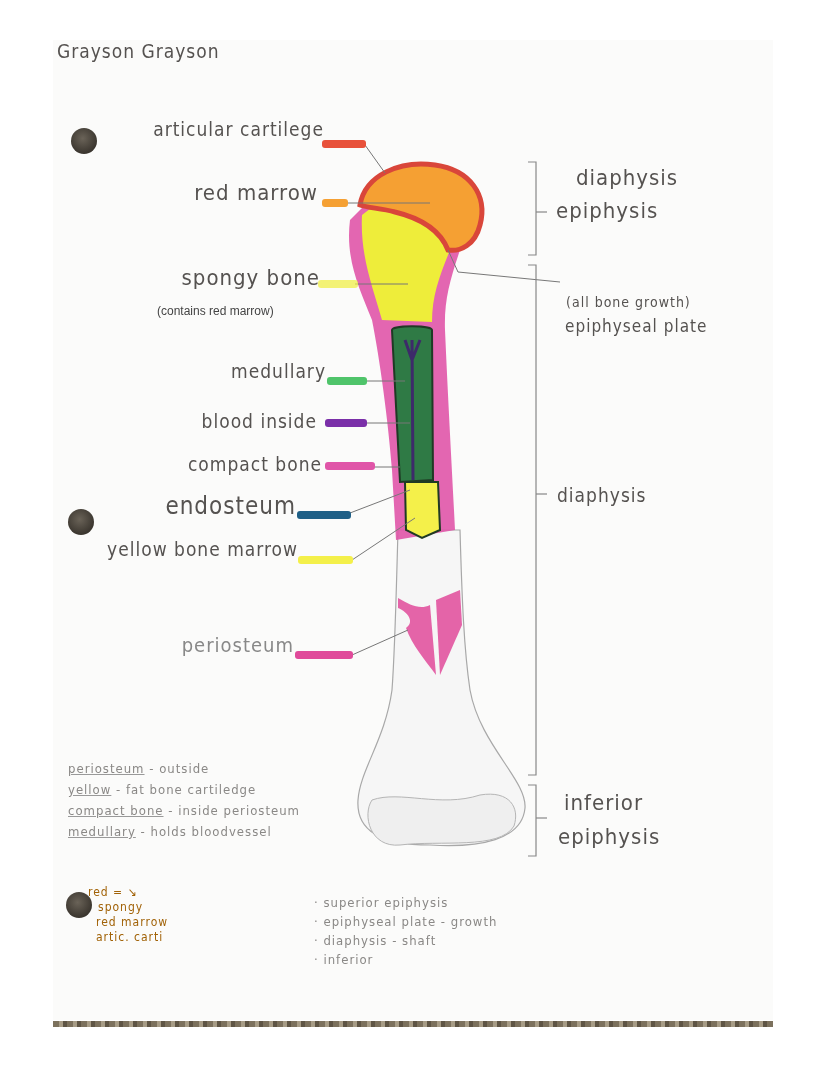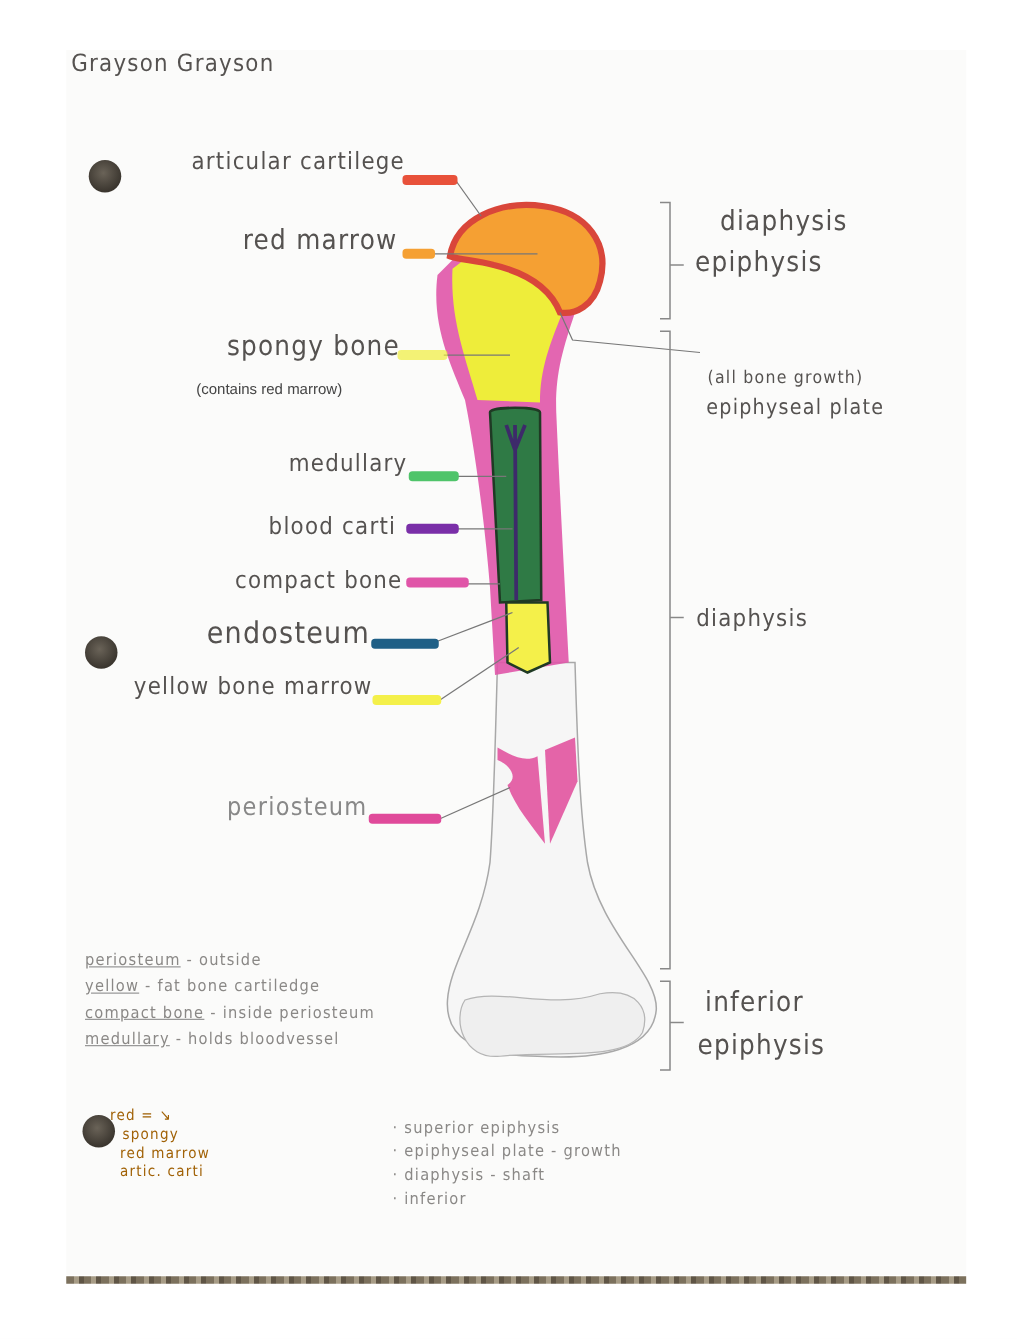--- a/index.html
+++ b/index.html
@@ -95,21 +95,21 @@
 <div class="swatch" style="left:325px;top:462px;width:50px;background:#e055a8;"></div>
 <div class="swatch" style="left:297px;top:511px;width:54px;background:#1f5f86;"></div>
 <div class="swatch" style="left:298px;top:556px;width:55px;background:#f4f04a;"></div>
 <div class="swatch" style="left:295px;top:651px;width:58px;background:#e04a9a;"></div>
 
 <div class="hw lbl" style="right:504px;top:118px;">articular cartilege</div>
 <div class="hw lbl" style="right:510px;top:180px;font-size:22px;">red marrow</div>
 <div class="hw lbl" style="right:508px;top:265px;font-size:22px;">spongy bone</div>
 <div class="sub" style="left:157px;top:291px;margin-top:13px;">(contains red marrow)</div>
 <div class="hw lbl" style="right:502px;top:360px;">medullary</div>
-<div class="hw lbl" style="right:511px;top:410px;">blood carti</div>
+<div class="hw lbl" style="right:511px;top:410px;">blood inside</div>
 <div class="hw lbl" style="right:506px;top:453px;">compact bone</div>
 <div class="hw lbl" style="right:532px;top:492px;font-size:24px;">endosteum</div>
 <div class="hw lbl" style="right:530px;top:538px;">yellow bone marrow</div>
 <div class="hw lbl" style="right:534px;top:633px;color:#888;font-size:20px;">periosteum</div>
 
 <div class="hw" style="left:576px;top:165px;font-size:22px;">diaphysis</div>
 <div class="hw" style="left:556px;top:198px;font-size:22px;">epiphysis</div>
 <div class="hw" style="left:565px;top:272px;font-size:17px;margin-top:44px;">epiphyseal plate</div>
 <div class="hw" style="left:566px;top:294px;font-size:14px;">(all bone growth)</div>
 <div class="hw" style="left:557px;top:484px;font-size:19px;">diaphysis</div>

